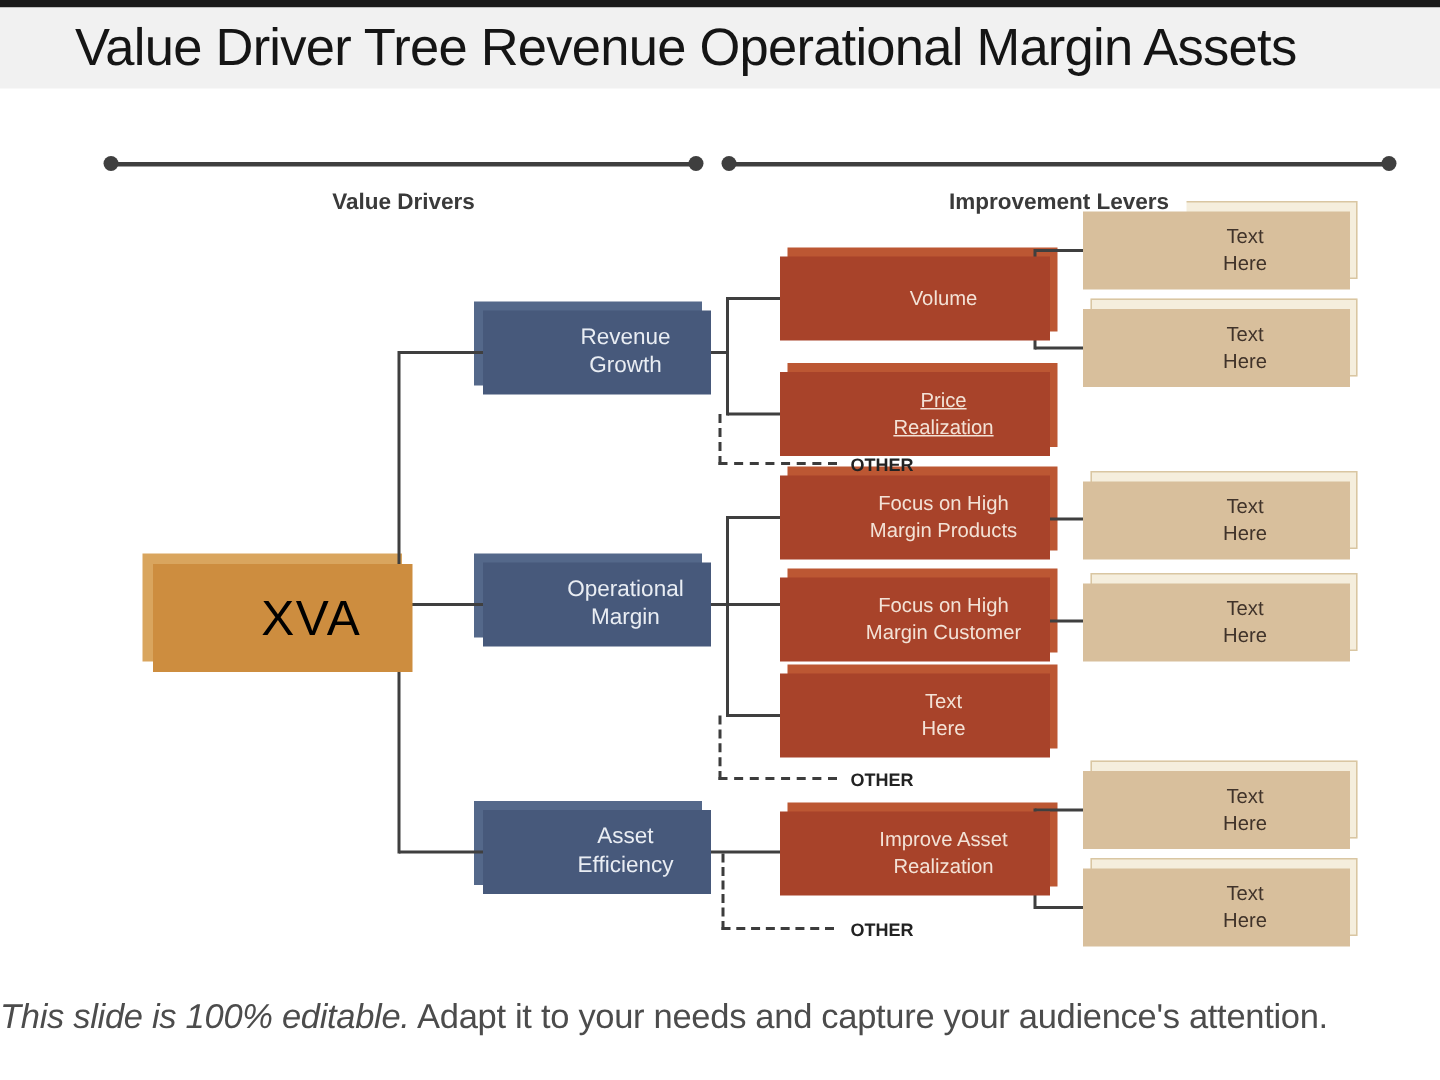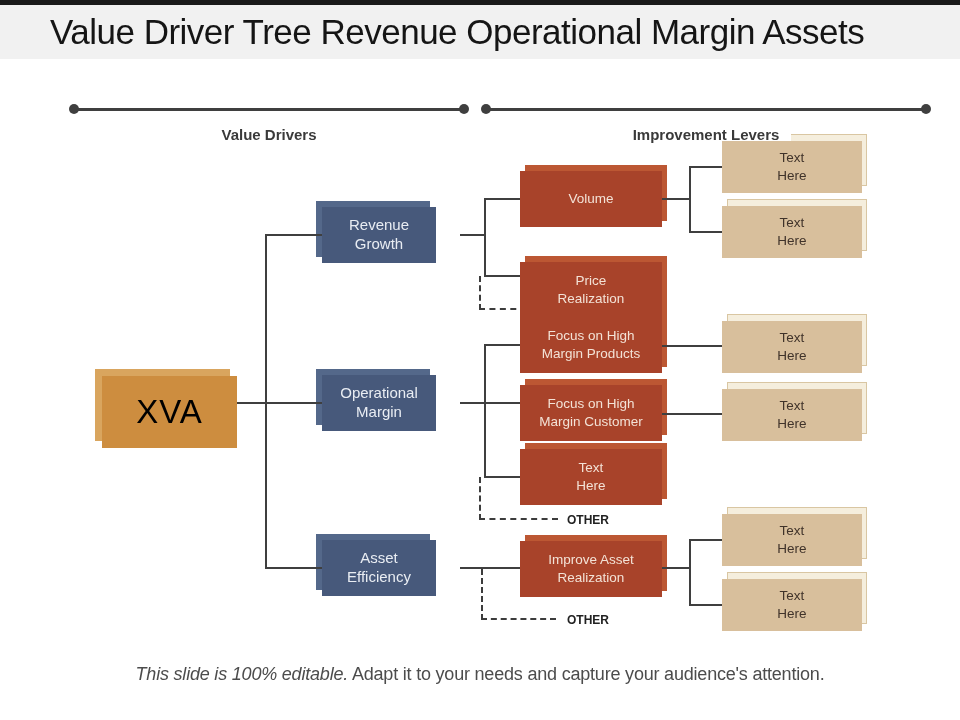--- a/index.html
+++ b/index.html
@@ -13,21 +13,21 @@
                font-size:35px;letter-spacing:-0.5px;color:#151515;white-space:nowrap;}
 
   
   .rail{position:absolute;height:3px;background:#3f3f3f;top:108px;}
   .rail-dot{position:absolute;width:10px;height:10px;border-radius:50%;background:#3f3f3f;top:104px;}
   .rail-label-wrap{position:absolute;top:100px;height:20px;display:flex;align-items:flex-start;justify-content:center;margin-top:26px;}
   .rail-label{background:#ffffff;padding:0 12px;font-size:15px;font-weight:bold;color:#3a3a3a;white-space:nowrap;}
 
   
   .box{position:absolute;display:flex;align-items:center;justify-content:center;
-       text-align:center;white-space:pre-line;}
+       text-align:center;white-space:pre-line;padding-left:38px;}
   .box::before{content:"";position:absolute;left:0;top:0;right:0;bottom:0;z-index:-1;}
 
   .root-box{width:135px;height:72px;background:#cd8d3f;color:#000000;font-size:33px;letter-spacing:1px;}
   .root-box::before{transform:translate(-7px,-7px);background:#d9a55e;}
 
   .driver-box{width:114px;height:56px;background:#47597b;color:#e9edf3;font-size:15px;line-height:1.25;}
   .driver-box::before{transform:translate(-6px,-6px);background:#54688a;}
 
   .lever-box{width:142px;height:56px;background:#a8432a;color:#f3e2d6;font-size:13.5px;line-height:1.3;}
   .lever-box::before{transform:translate(5px,-6px);background:#bc5733;}
@@ -35,22 +35,22 @@
   .outcome-box{width:140px;height:52px;background:#d8bf9c;color:#40332a;font-size:13.5px;line-height:1.3;}
   .outcome-box::before{transform:translate(5px,-7px);background:#f5eedd;border:1px solid #d9c6a2;}
 
   
   .ln{position:absolute;background:#3f3f3f;}
   .dash-v{position:absolute;width:0;border-left:2px dashed #3c3c3c;}
   .dash-h{position:absolute;height:0;border-top:2px dashed #3c3c3c;}
   .other{position:absolute;width:56px;text-align:center;font-size:12px;font-weight:bold;color:#222;}
 
   
-  .footer{position:absolute;left:0;top:664px;width:960px;text-align:center;
-          font-size:18px;letter-spacing:-0.2px;color:#4c4c4c;}
+  .footer{position:absolute;left:0;top:664px;width:960px;text-align:left;
+          font-size:23px;letter-spacing:-0.2px;color:#4c4c4c;}
   .footer .em{font-style:italic;}
 </style>
 </head>
 <body>
 
 <div id="slide">
 
   <div class="top-strip"></div>
   <div class="title-band"></div>
   <div class="slide-title">Value Driver Tree Revenue Operational Margin Assets</div>
@@ -117,21 +117,21 @@
 Margin</span>
   </div>
   <div class="box driver-box" style="left:322px;top:540px;">
     <span>Asset
 Efficiency</span>
   </div>
 
   <div class="box lever-box" style="left:520px;top:171px;align-items:center;">
     <span>Volume</span>
   </div>
-  <div class="box lever-box" style="left:520px;top:262px;">
+  <div class="box lever-box" style="left:520px;top:248px;text-decoration:underline;">
     <span>Price
 Realization</span>
   </div>
   <div class="box lever-box" style="left:520px;top:317px;">
     <span>Focus on High
 Margin Products</span>
   </div>
   <div class="box lever-box" style="left:520px;top:385px;">
     <span>Focus on High
 Margin Customer</span>

